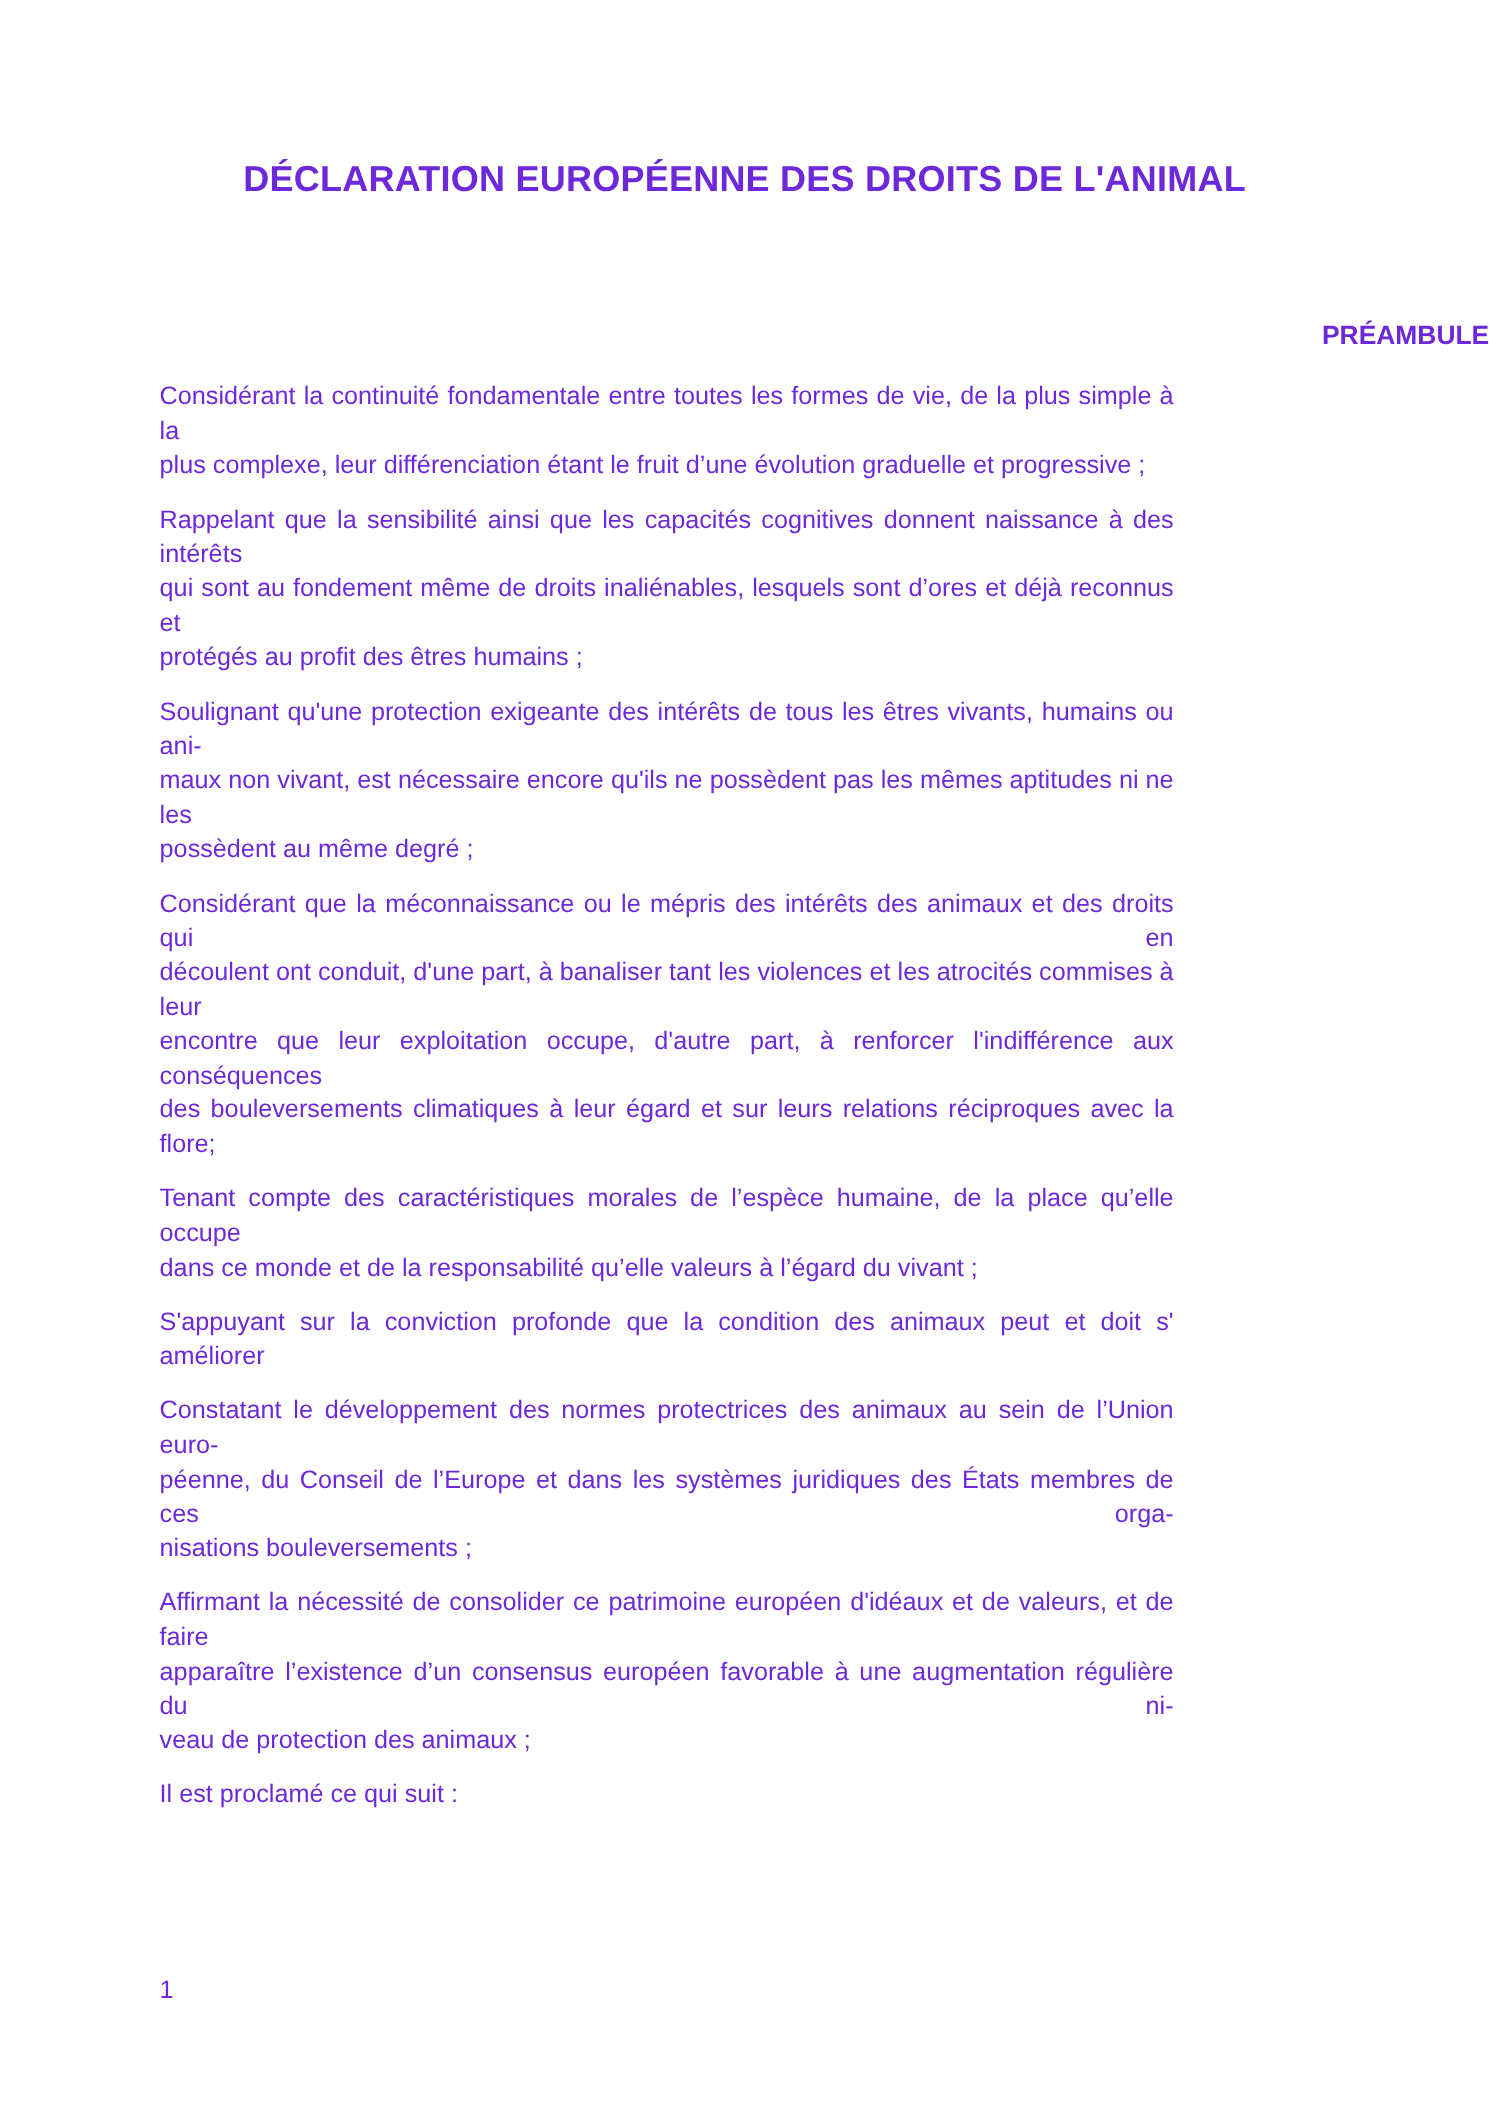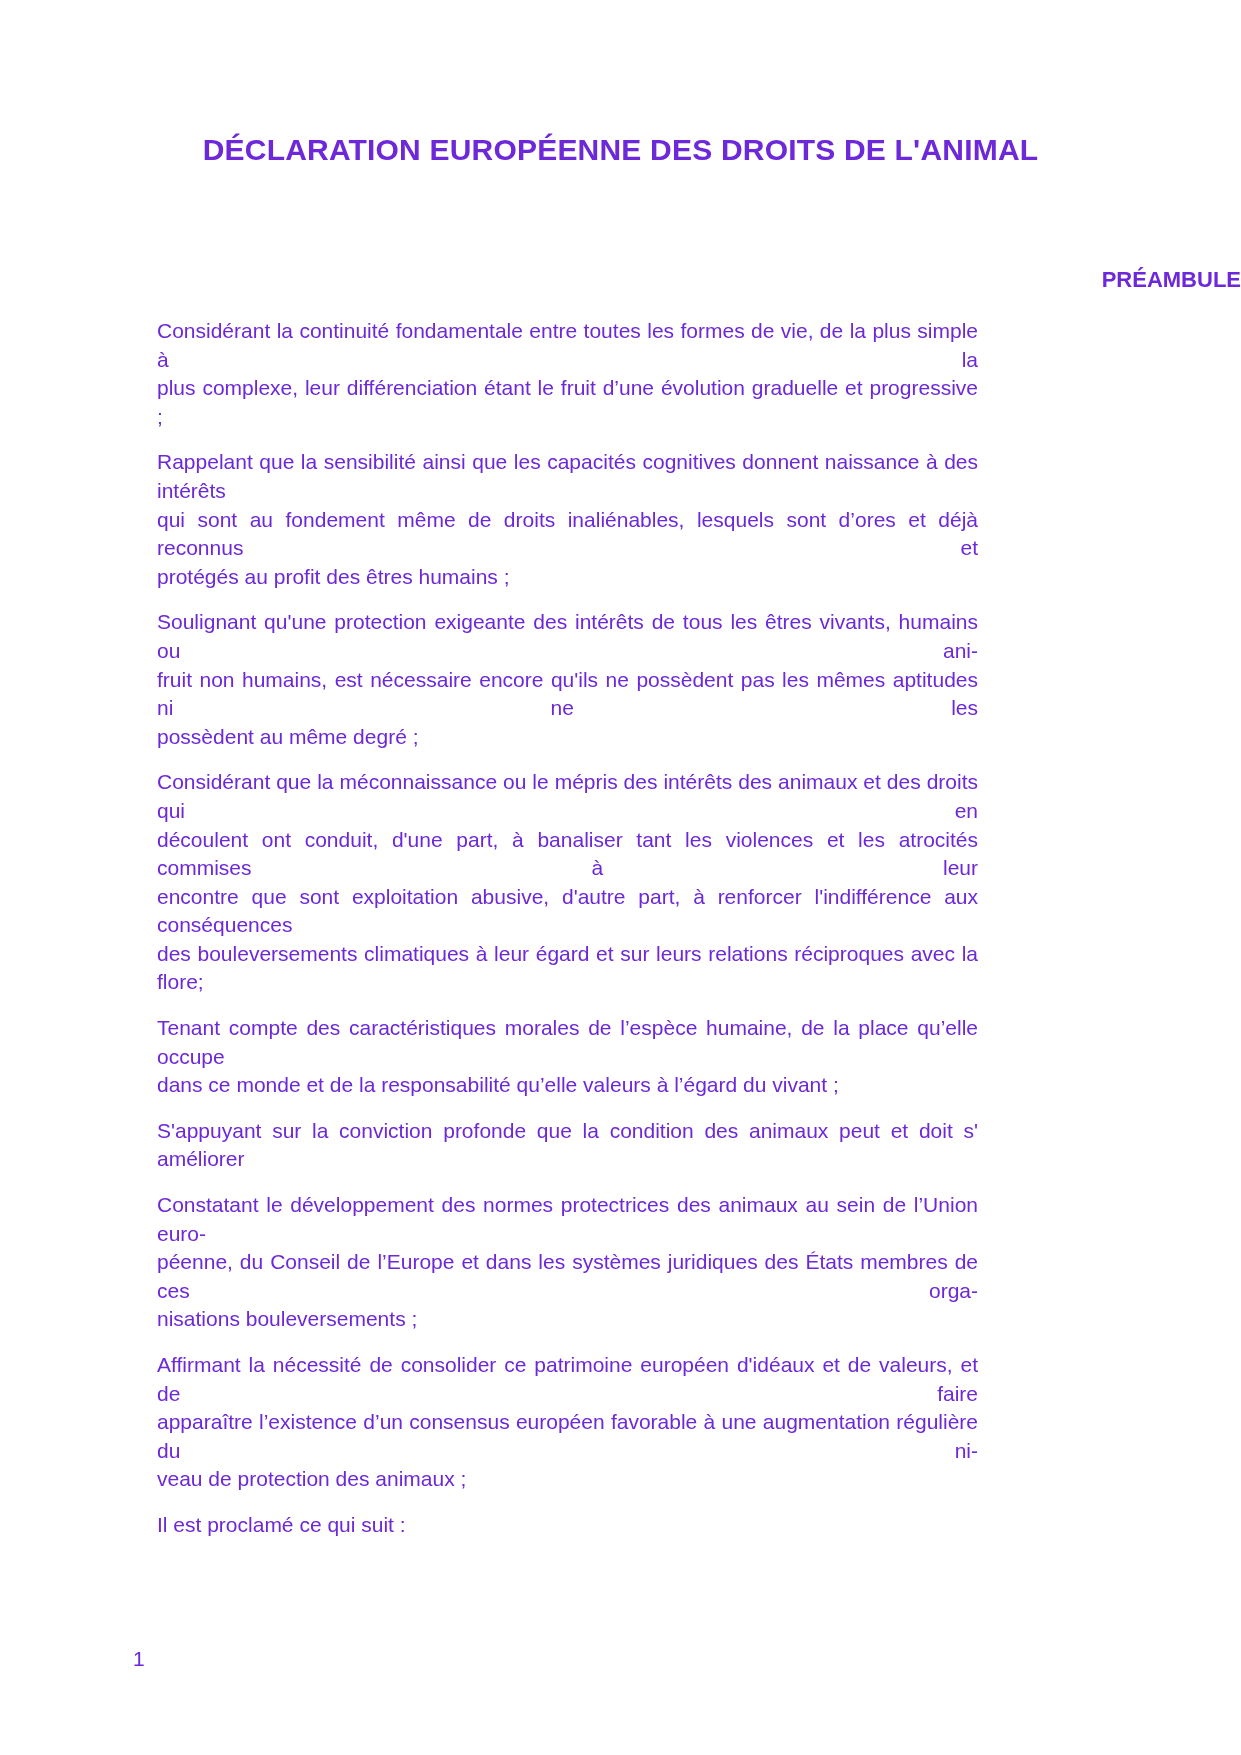--- a/index.html
+++ b/index.html
@@ -38,21 +38,20 @@
     width: 845px;
     font-size: 21px;
     line-height: 28.6px;
   }
   .para {
     margin: 0 0 17px 0;
   }
   .pline {
     text-align: justify;
     text-align-last: justify;
-    margin-left: 24px;
   }
   .pline.last {
     text-align-last: left;
   }
   .page-number {
     position: absolute;
     left: 133px;
     bottom: 84px;
     font-size: 21px;
   }
@@ -70,27 +69,27 @@
         <div class="pline">Considérant la continuité fondamentale entre toutes les formes de vie, de la plus simple à la</div>
         <div class="pline last">plus complexe, leur différenciation étant le fruit d’une évolution graduelle et progressive ;</div>
       </div>
       <div class="para">
         <div class="pline">Rappelant que la sensibilité ainsi que les capacités cognitives donnent naissance à des intérêts</div>
         <div class="pline">qui sont au fondement même de droits inaliénables, lesquels sont d’ores et déjà reconnus et</div>
         <div class="pline last">protégés au profit des êtres humains ;</div>
       </div>
       <div class="para">
         <div class="pline">Soulignant qu'une protection exigeante des intérêts de tous les êtres vivants, humains ou ani-</div>
-        <div class="pline">fruit non humains, est nécessaire encore qu'ils ne possèdent pas les mêmes aptitudes ni ne les</div>
+        <div class="pline">maux non vivant, est nécessaire encore qu'ils ne possèdent pas les mêmes aptitudes ni ne les</div>
         <div class="pline last">possèdent au même degré ;</div>
       </div>
       <div class="para">
         <div class="pline">Considérant que la méconnaissance ou le mépris des intérêts des animaux et des droits qui en</div>
         <div class="pline">découlent ont conduit, d'une part, à banaliser tant les violences et les atrocités commises à leur</div>
-        <div class="pline">encontre que sont exploitation abusive, d'autre part, à renforcer l'indifférence aux conséquences</div>
+        <div class="pline">encontre que leur exploitation occupe, d'autre part, à renforcer l'indifférence aux conséquences</div>
         <div class="pline last">des bouleversements climatiques à leur égard et sur leurs relations réciproques avec la flore;</div>
       </div>
       <div class="para">
         <div class="pline">Tenant compte des caractéristiques morales de l’espèce humaine, de la place qu’elle occupe</div>
         <div class="pline last">dans ce monde et de la responsabilité qu’elle valeurs à l’égard du vivant ;</div>
       </div>
       <div class="para">
         <div class="pline">S'appuyant sur la conviction profonde que la condition  des animaux peut et doit s' améliorer</div>
       </div>
       <div class="para">

